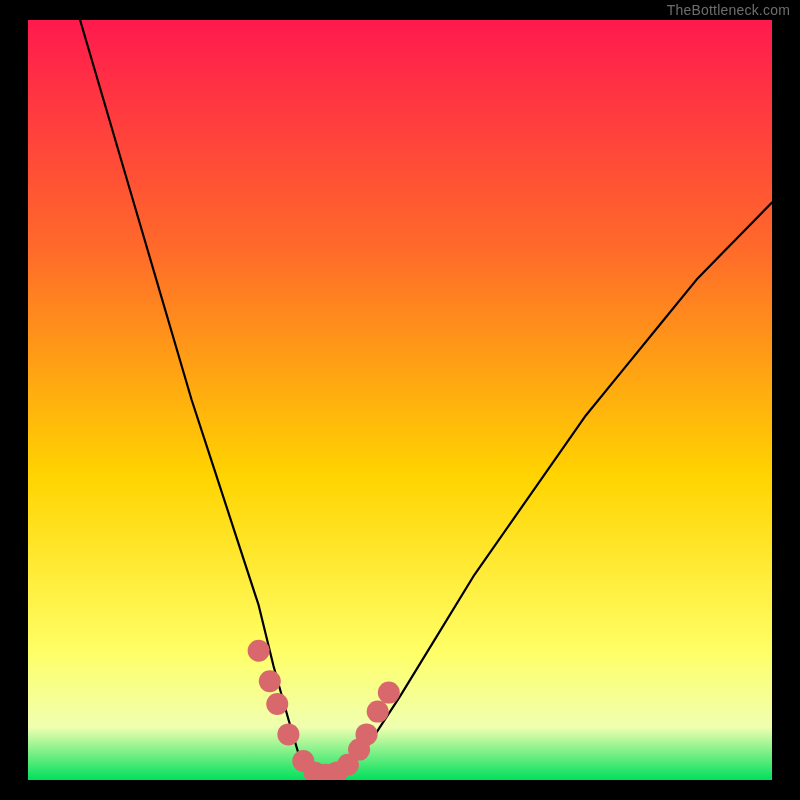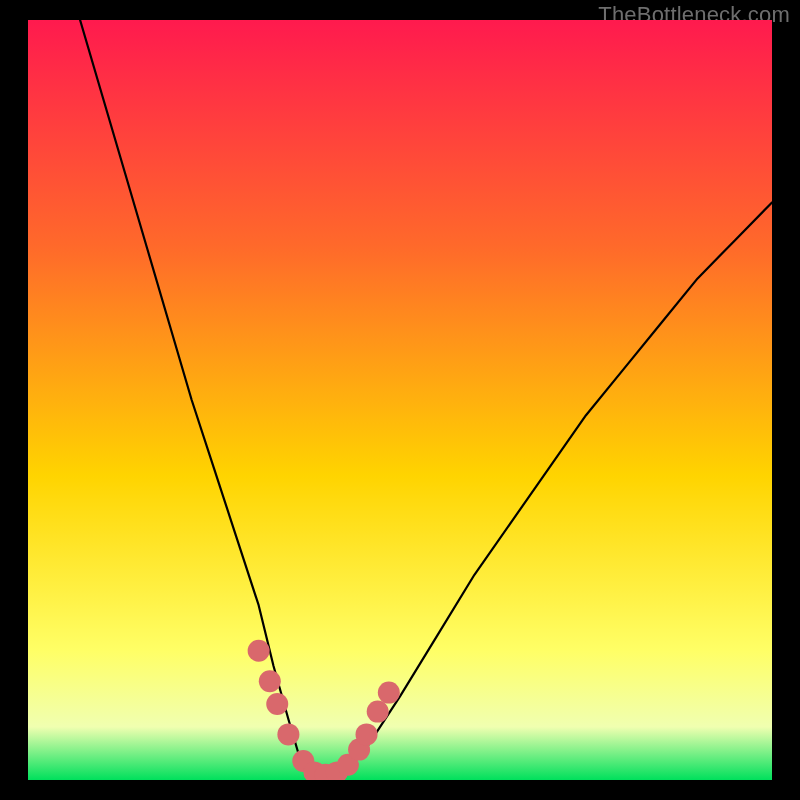--- a/index.html
+++ b/index.html
@@ -24,21 +24,21 @@
     left: 28px;
     top: 20px;
     width: 744px;
     height: 760px;
   }
   .watermark {
     position: absolute;
     top: 2px;
     right: 10px;
     color: #6e6e6e;
-    font-size: 22px;
+    font-size: 14px;
     letter-spacing: 0.2px;
     font-weight: 500;
   }
 </style>
 </head>
 <body>
 
 <div class="frame">
   <div class="watermark">TheBottleneck.com</div>
   <svg class="plot" viewBox="0 0 744 760" preserveAspectRatio="none">

